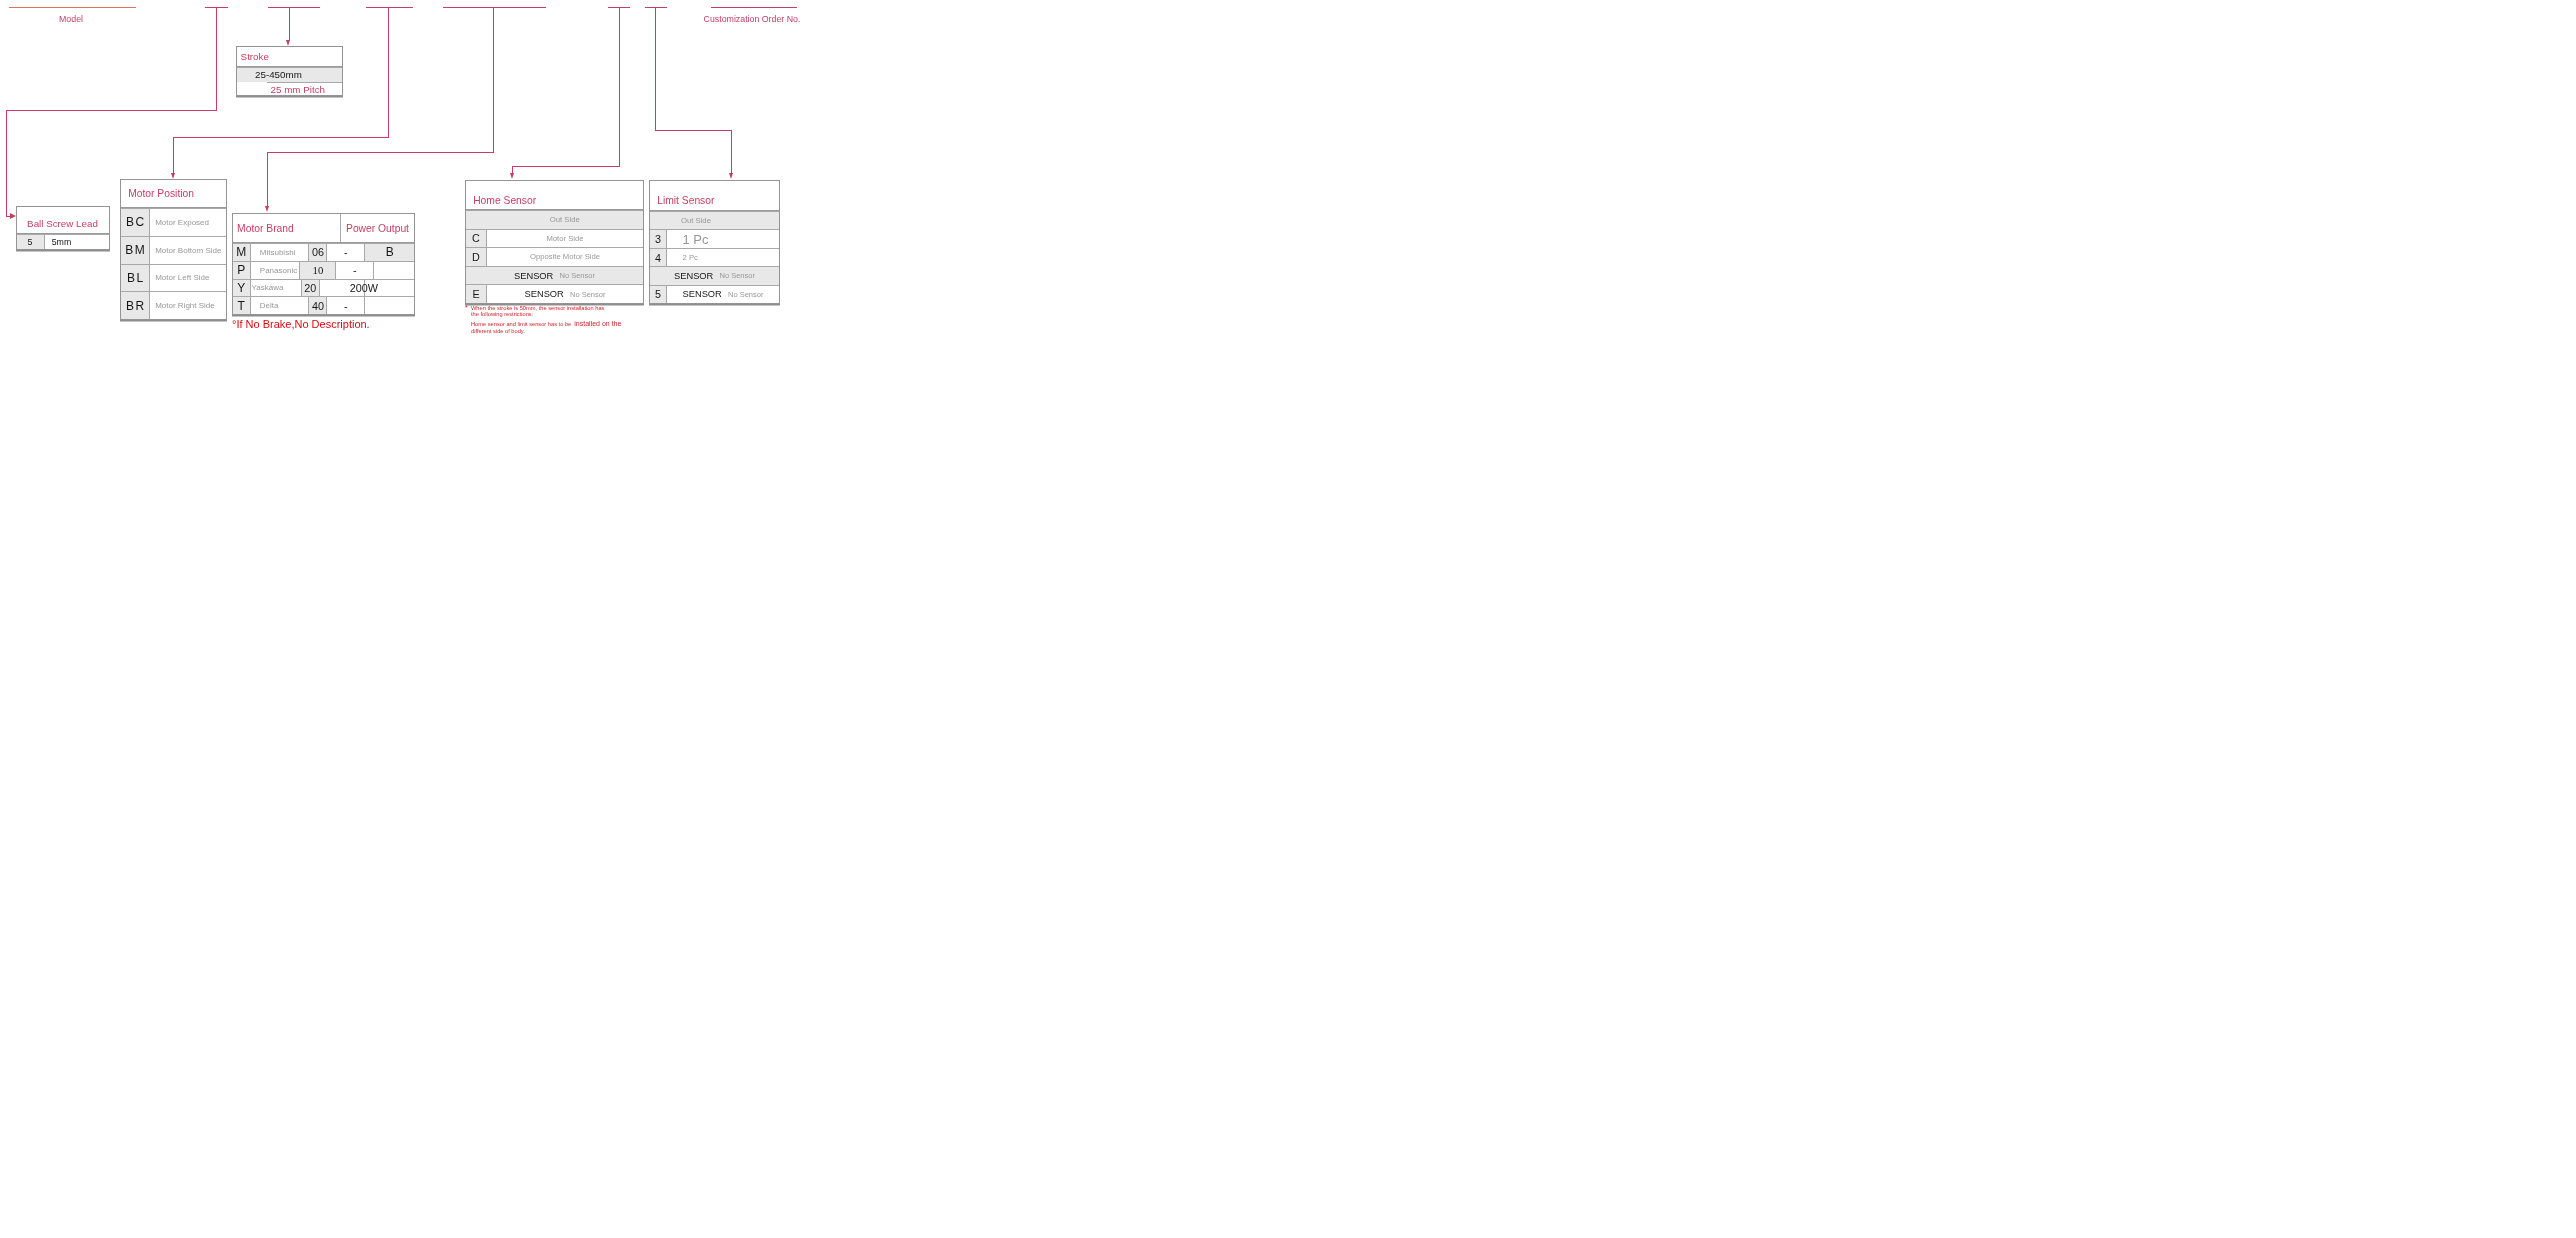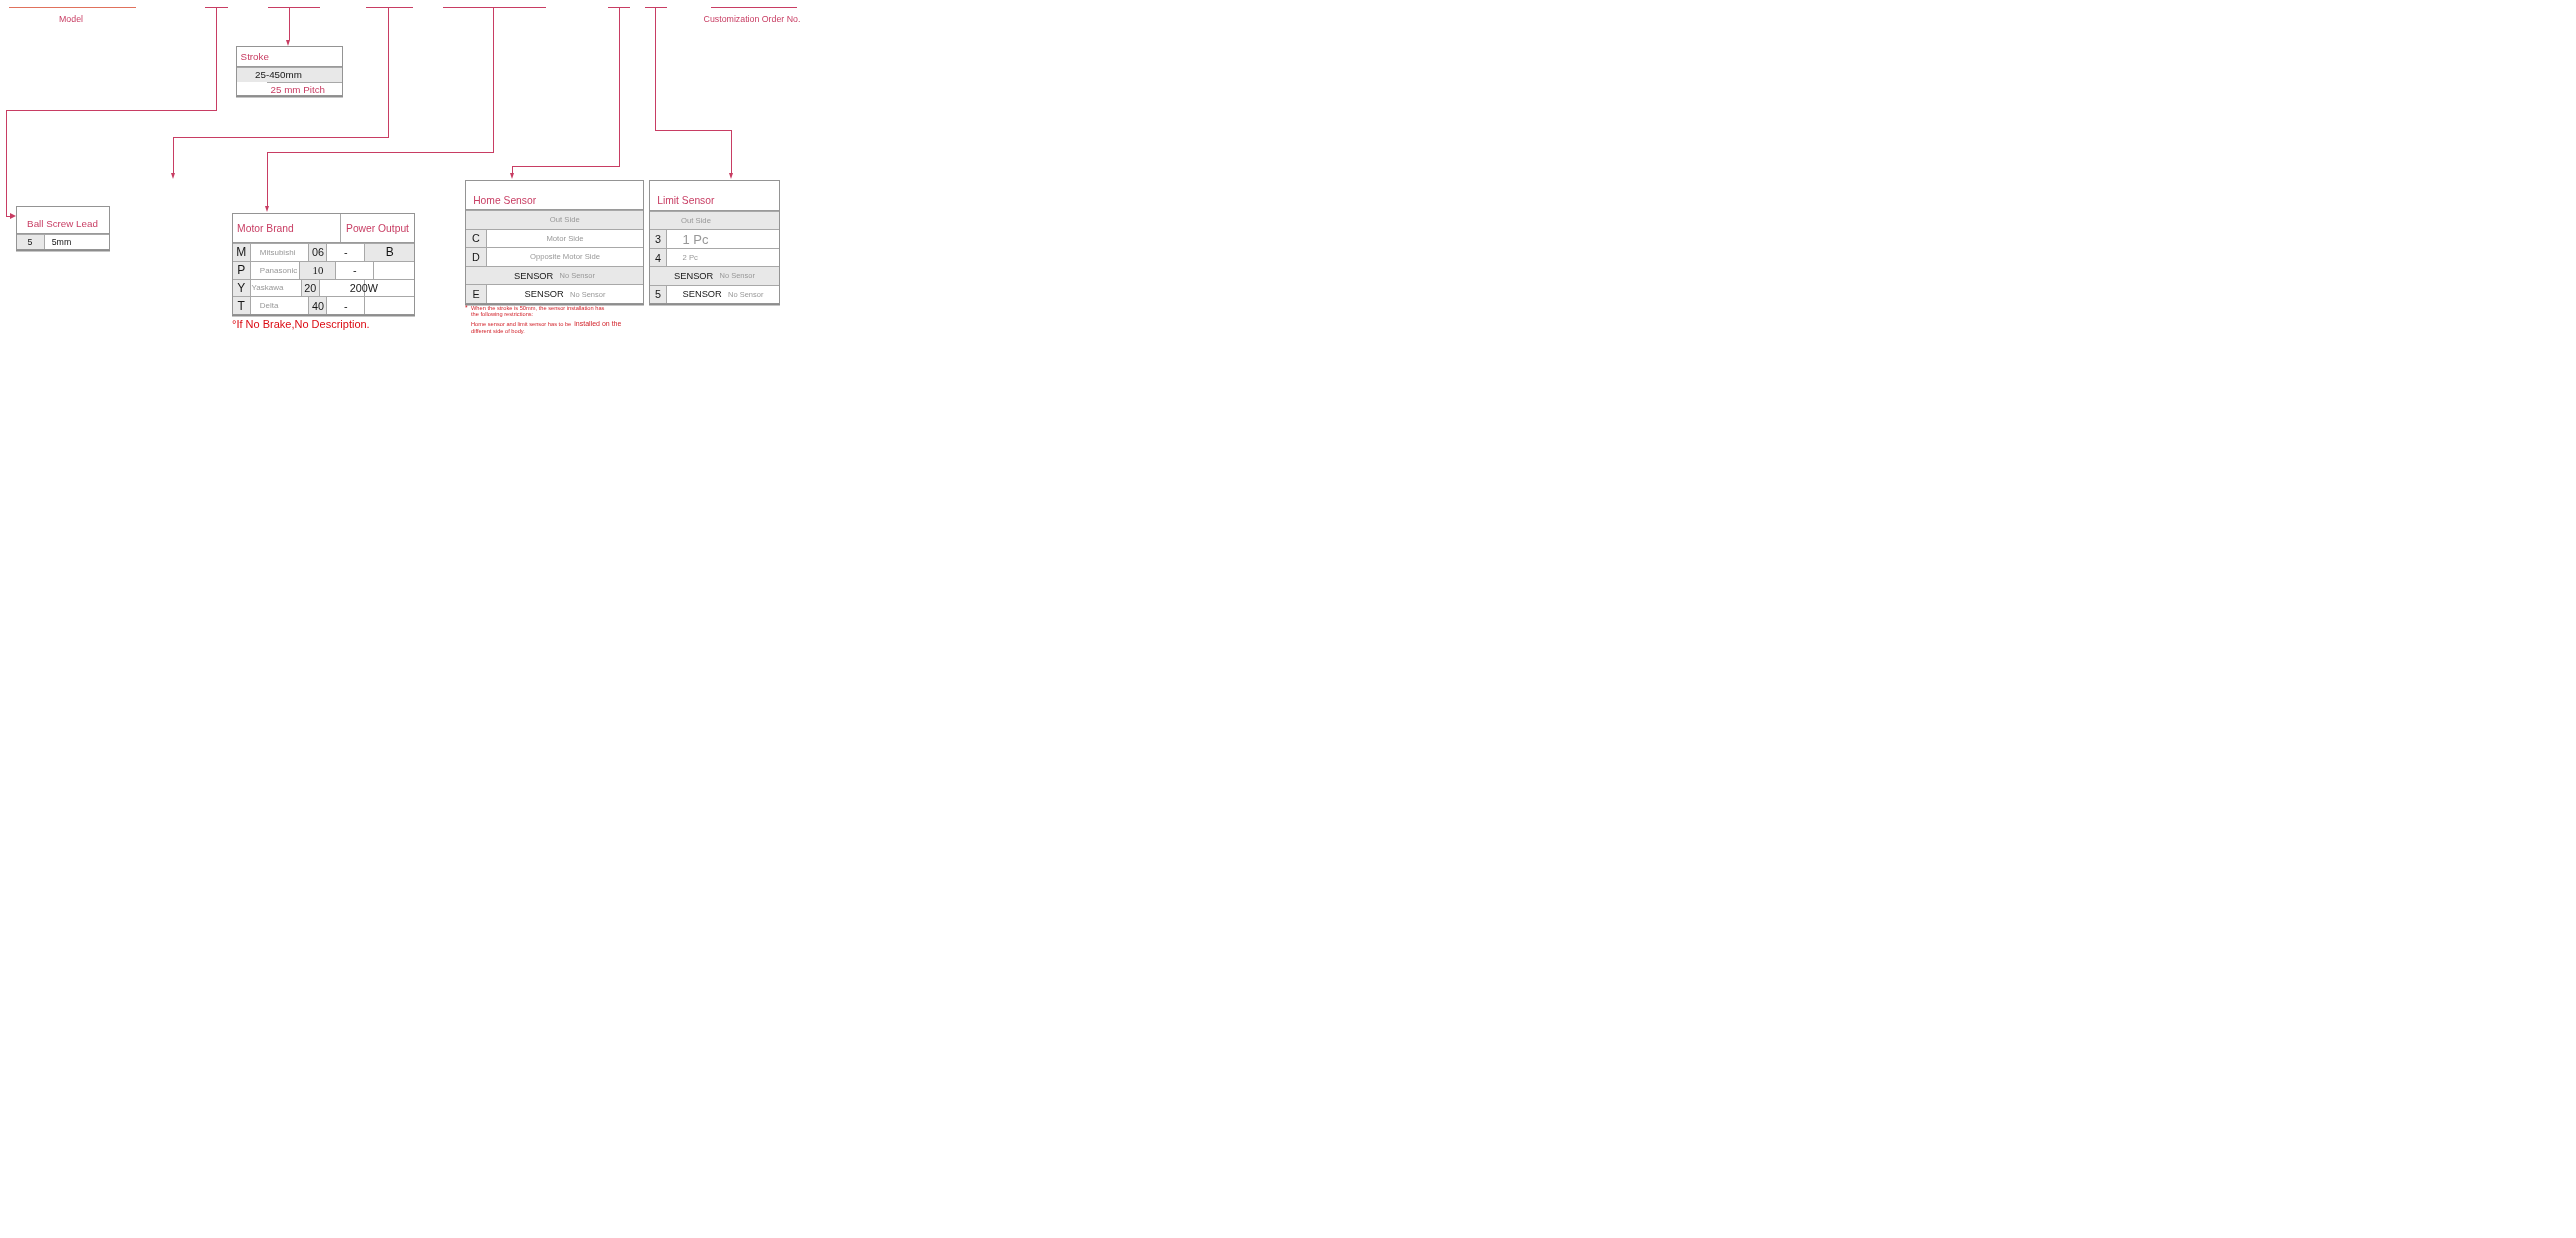--- a/index.html
+++ b/index.html
@@ -107,20 +107,39 @@
   </div>
 
   <div class="box" style="left:15.5px;top:206px;width:94px;height:44px;">
     <div class="hdr bottomalign" style="height:27px;justify-content:center;padding-bottom:3.6px;font-size:9.8px;">Ball Screw Lead</div>
     <div class="row" style="flex:1;">
       <div class="cell codecell" style="width:28px;font-size:8.8px;">5</div>
       <div class="cell blacktext" style="flex:1;padding-left:7.2px;font-size:8.8px;">5mm</div>
     </div>
   </div>
 
+  <div class="box" style="left:120px;top:179px;width:107px;height:141px;">
+    <div class="hdr" style="height:28px;padding-left:7.2px;">Motor Position</div>
+    <div class="row" style="flex:1;">
+      <div class="cell codecell code-lg" style="width:29px;">BC</div>
+      <div class="cell desc" style="padding-left:5.2px;">Motor Exposed</div>
+    </div>
+    <div class="row" style="flex:1;">
+      <div class="cell codecell code-lg" style="width:29px;">BM</div>
+      <div class="cell desc" style="padding-left:5.2px;">Motor Bottom Side</div>
+    </div>
+    <div class="row" style="flex:1;">
+      <div class="cell codecell code-lg" style="width:29px;">BL</div>
+      <div class="cell desc" style="padding-left:5.2px;">Motor Left Side</div>
+    </div>
+    <div class="row" style="flex:1;">
+      <div class="cell codecell code-lg" style="width:29px;">BR</div>
+      <div class="cell desc" style="padding-left:5.2px;">Motor Right Side</div>
+    </div>
+  </div>
 
   <div class="box" style="left:232px;top:213px;width:183px;height:102px;">
     <div class="row" style="height:29px;border-top:none;border-bottom:1.3px solid #9a9a9a;">
       <div class="cell pinktext" style="width:107px;padding-left:4.1px;font-size:10.3px;">Motor Brand</div>
       <div class="cell pinktext centered" style="flex:1;border-left:0.8px solid var(--inner-gray);font-size:10.3px;">Power Output</div>
     </div>
     <div class="row" style="flex:1;">
       <div class="cell codecell code-1" style="width:17.5px;">M</div>
       <div class="cell desc" style="width:89px;padding-left:9.3px;border-right:0.8px solid var(--inner-gray);">Mitsubishi</div>
       <div class="cell codecell code-md" style="width:18px;">06</div>

